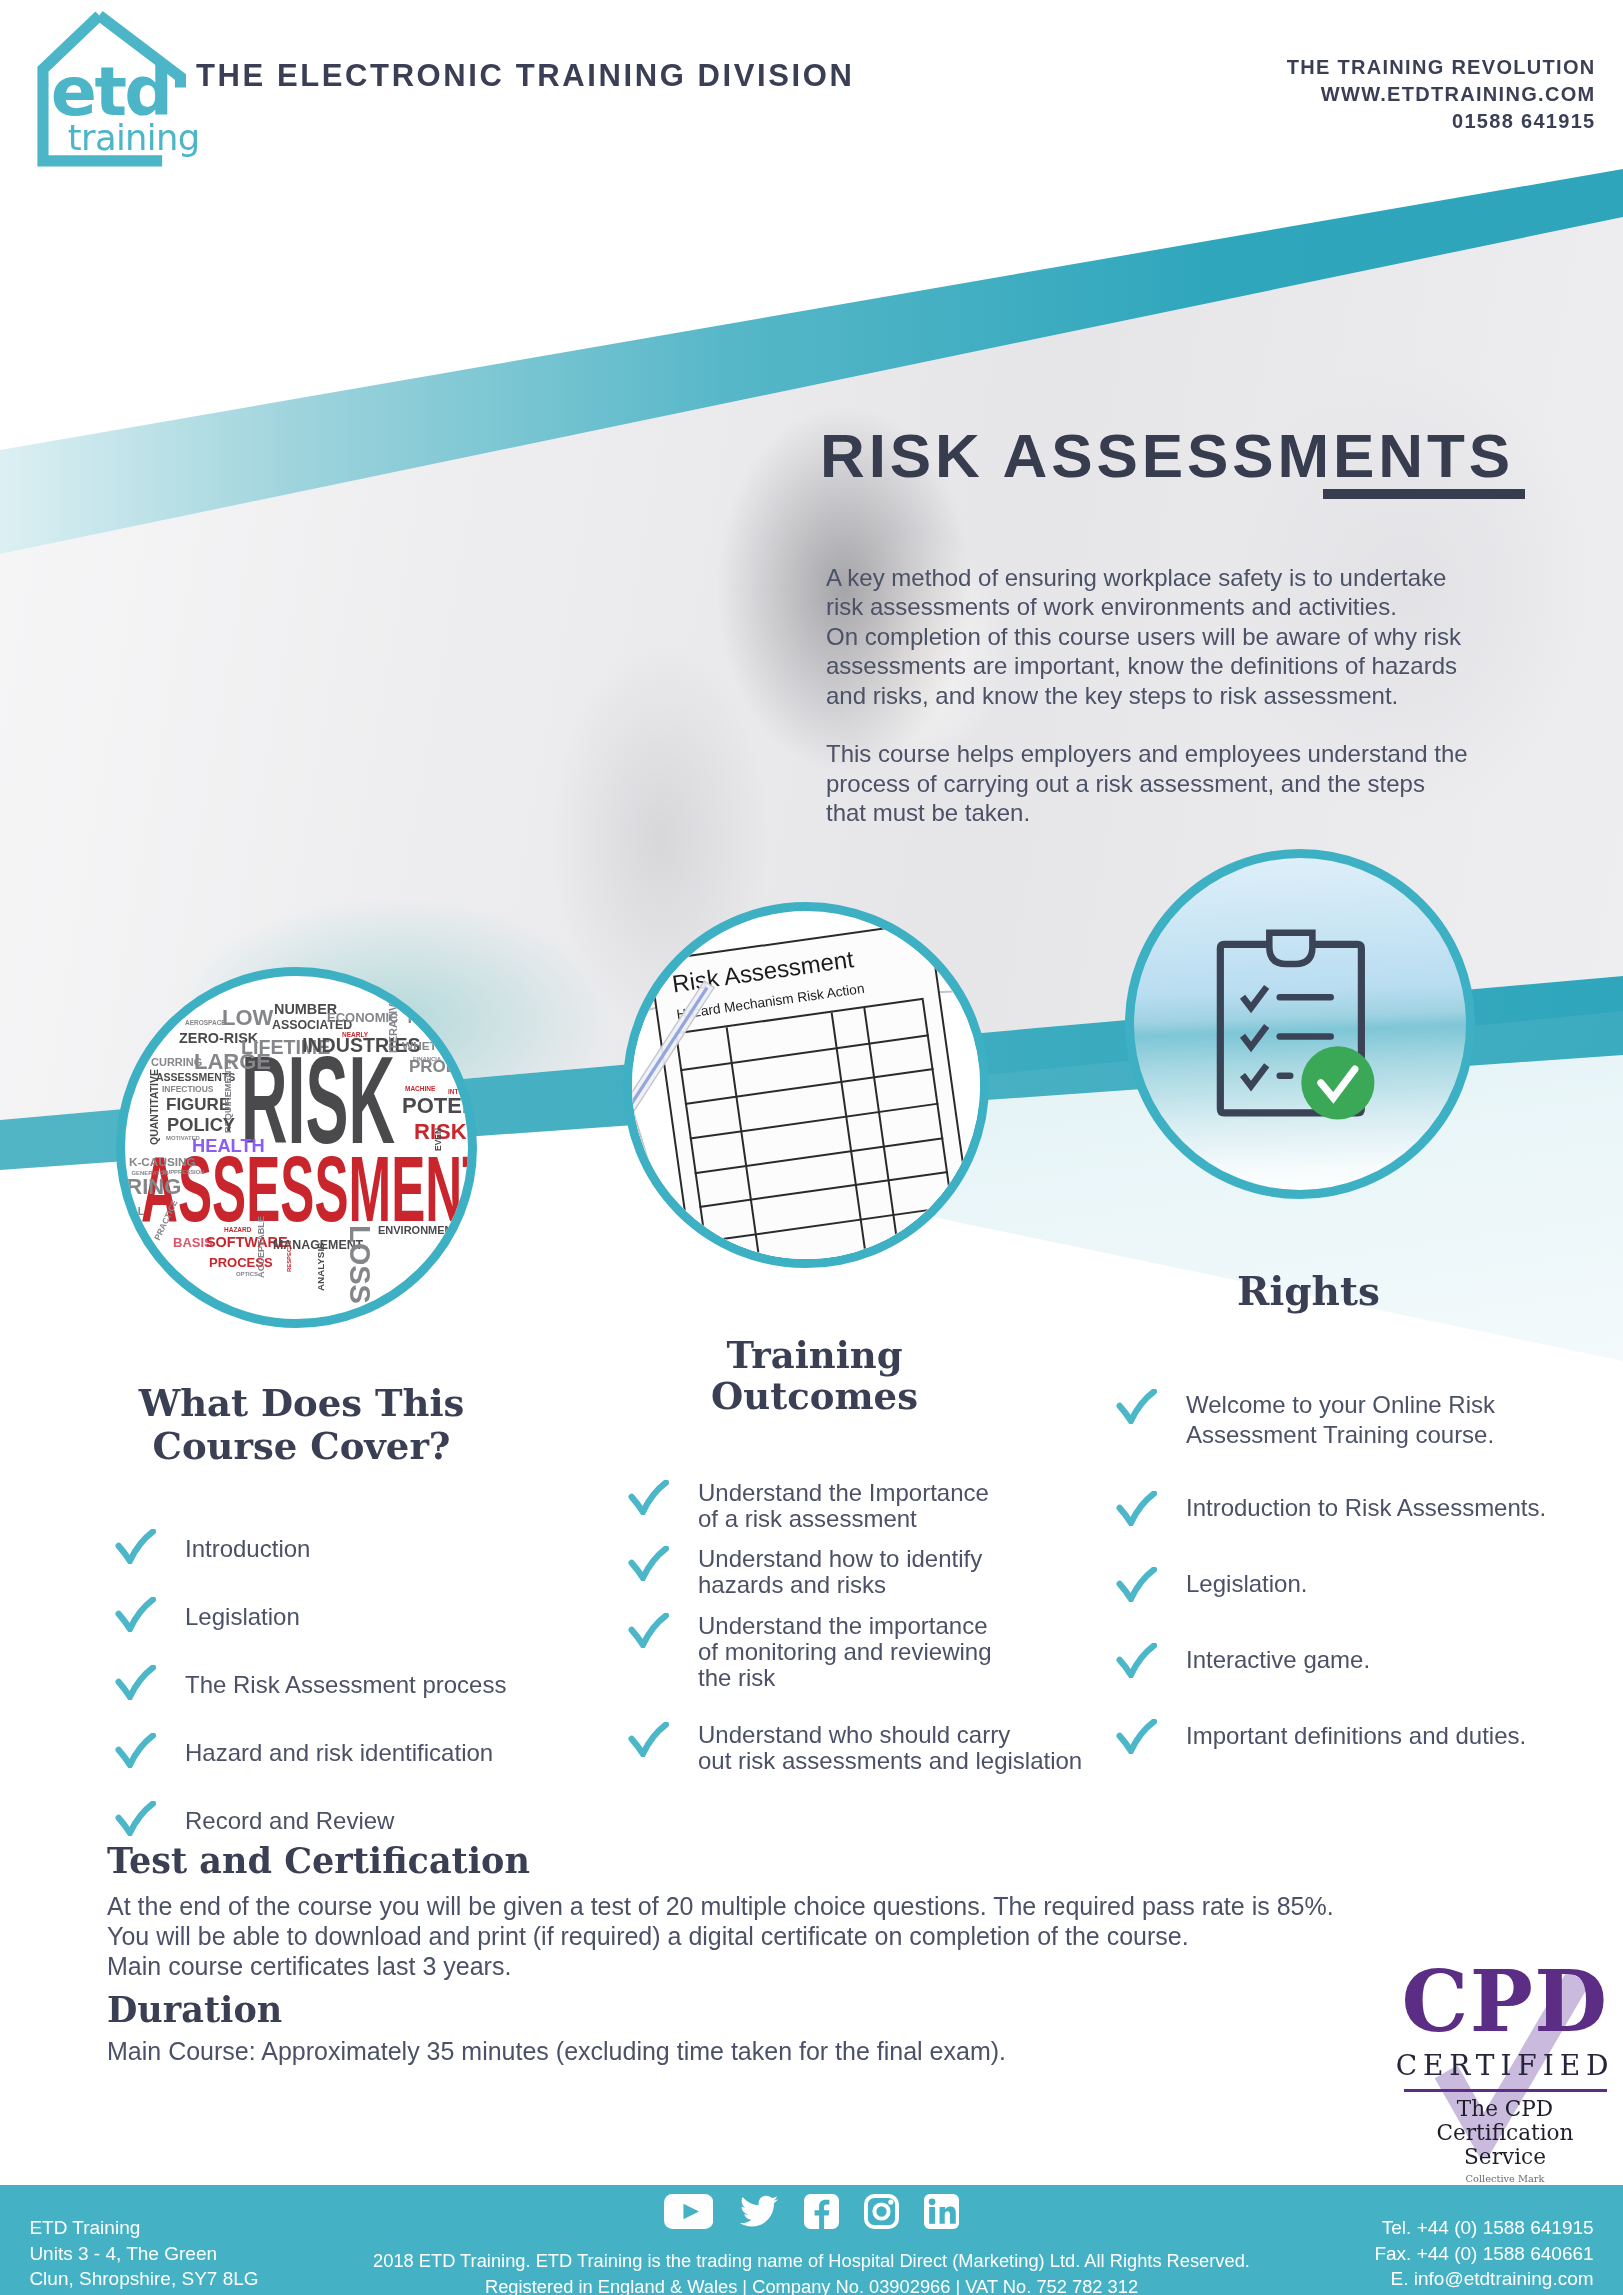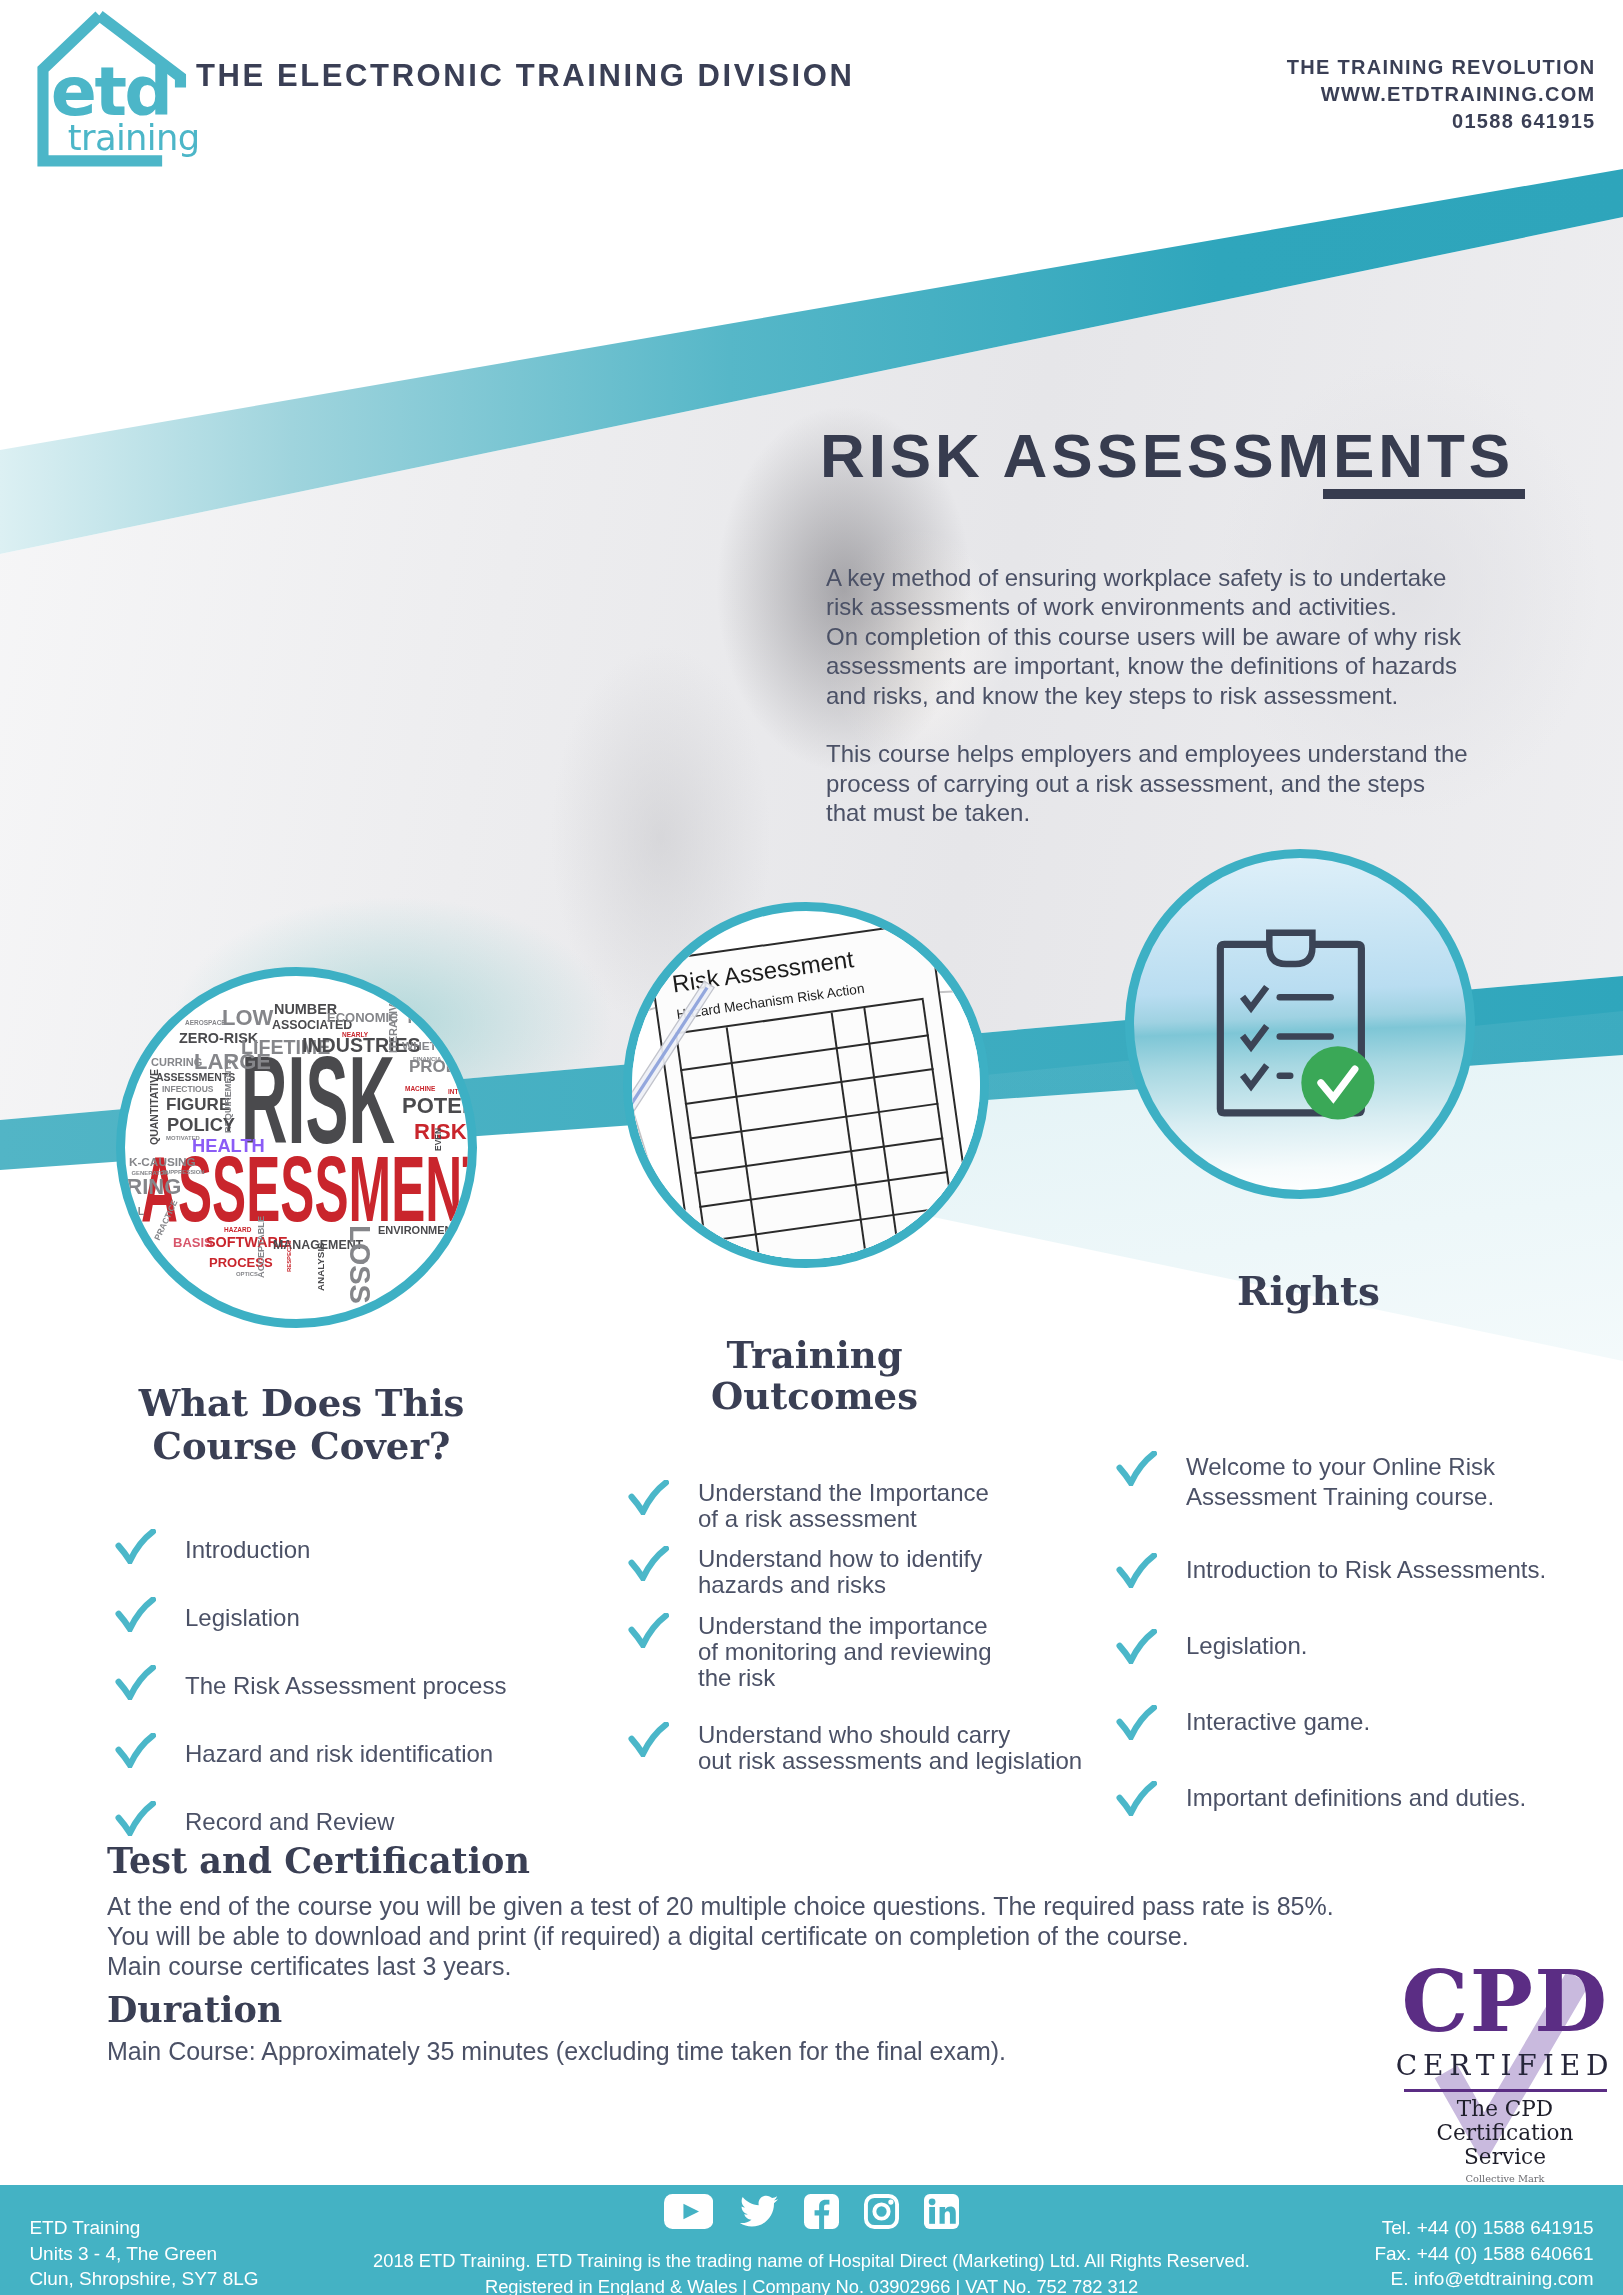--- a/index.html
+++ b/index.html
@@ -58,23 +58,23 @@
 
   
   .heading{position:absolute;font-family:"DejaVu Serif",serif;font-weight:bold;color:#3a3f54;
            text-align:center;white-space:pre-line;}
   .h-cover{left:79px;top:1382px;width:445px;font-size:37px;line-height:43px;}
   .h-outcomes{left:628px;top:1335px;width:373px;font-size:37px;line-height:41px;}
   .h-modules{left:1112px;top:1268px;width:393px;font-size:39px;}
   .list{position:absolute;}
   .l-cover{left:115px;top:1529px;width:458px;}
   .l-outcomes{left:628px;top:1480px;width:471px;}
-  .l-modules{left:1116px;top:1451px;width:484px;}
+  .l-modules{left:1116px;top:1389px;width:484px;}
   .li{display:flex;align-items:flex-start;gap:29px;}
-  .l-cover .li{margin-bottom:33px;align-items:center;}
+  .l-cover .li{margin-bottom:33px;}
   .l-outcomes .li{margin-bottom:14.4px;}
   .l-outcomes .li:nth-child(4){margin-top:31px;}
   .l-modules .li{margin-bottom:41px;}
   .chk{flex:none;width:41px;height:35px;margin-top:0;}
   .li-t{font-size:24px;color:#4b5166;white-space:pre-line;}
   .l-cover .li-t{line-height:29px;padding-top:5.2px;}
   .l-outcomes .li-t{line-height:26px;}
   .l-modules .li-t{line-height:30px;padding-top:1.3px;}
 
   

